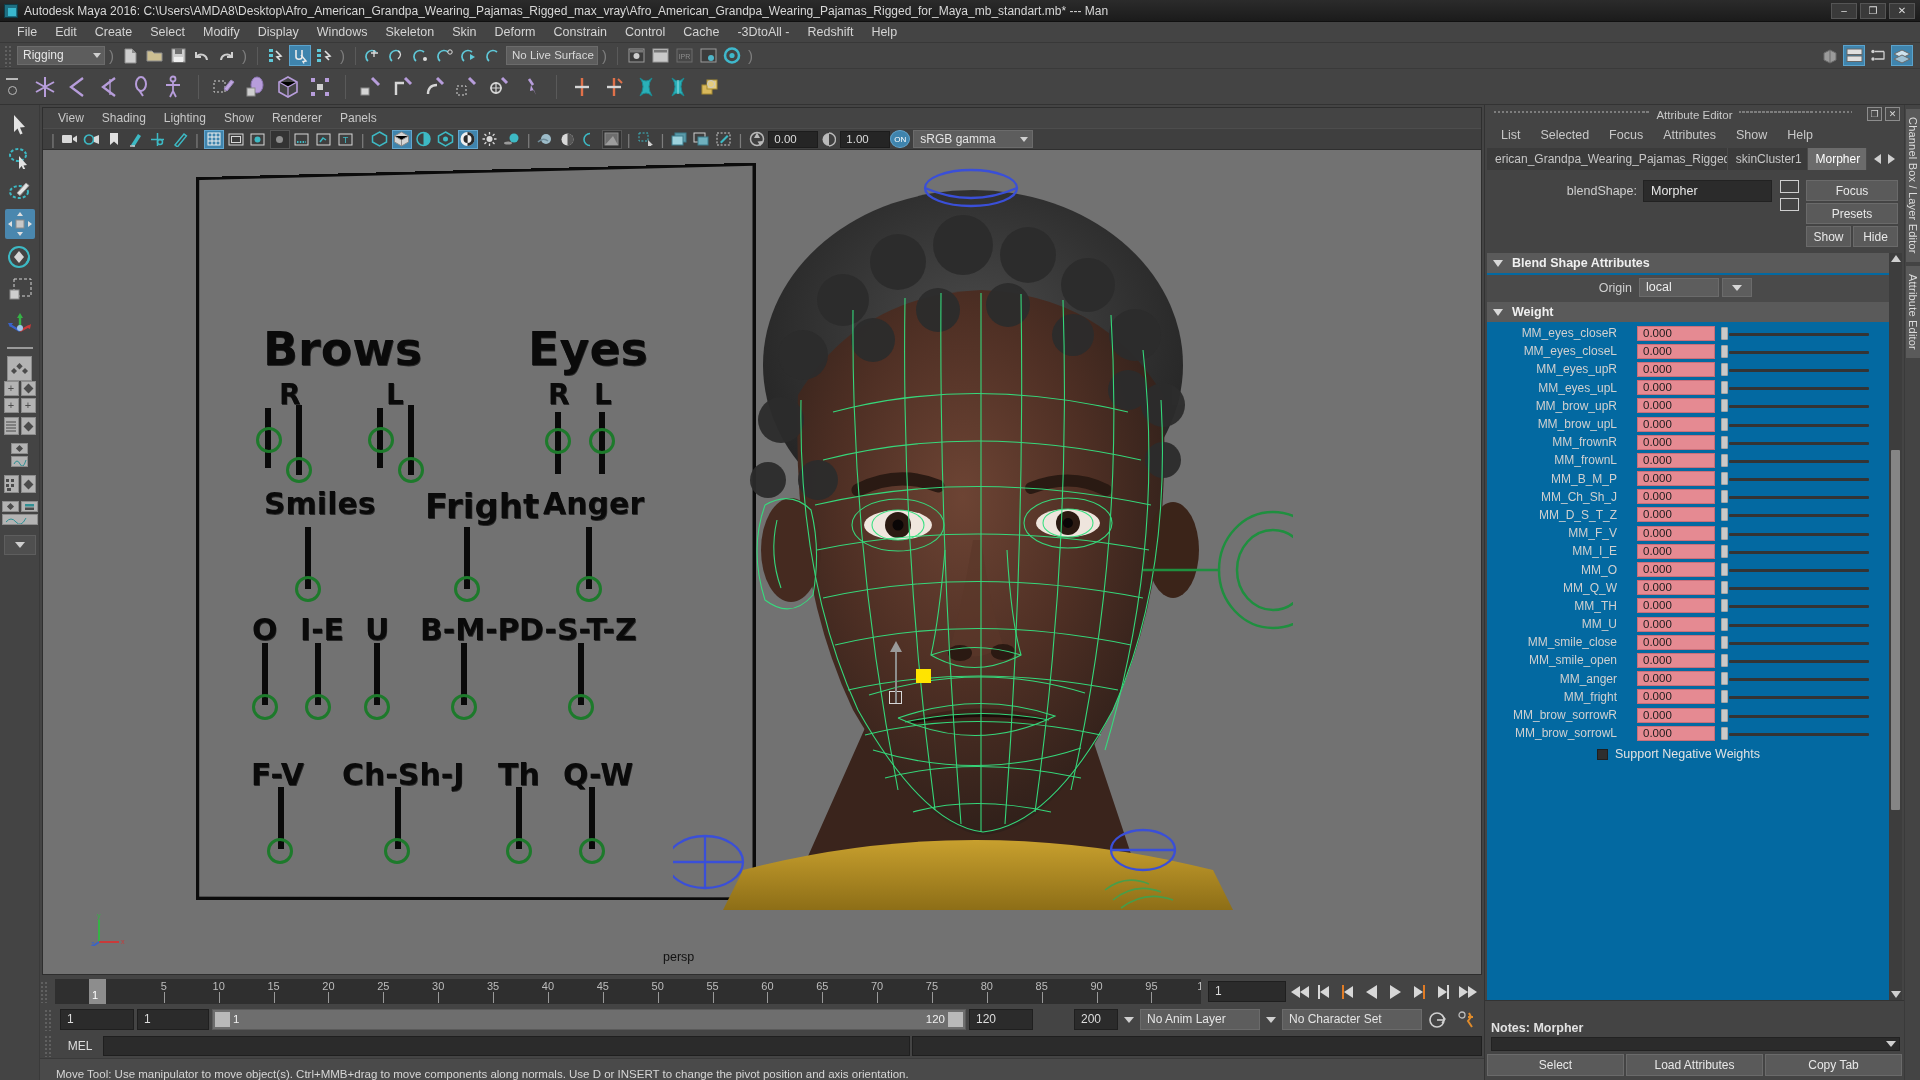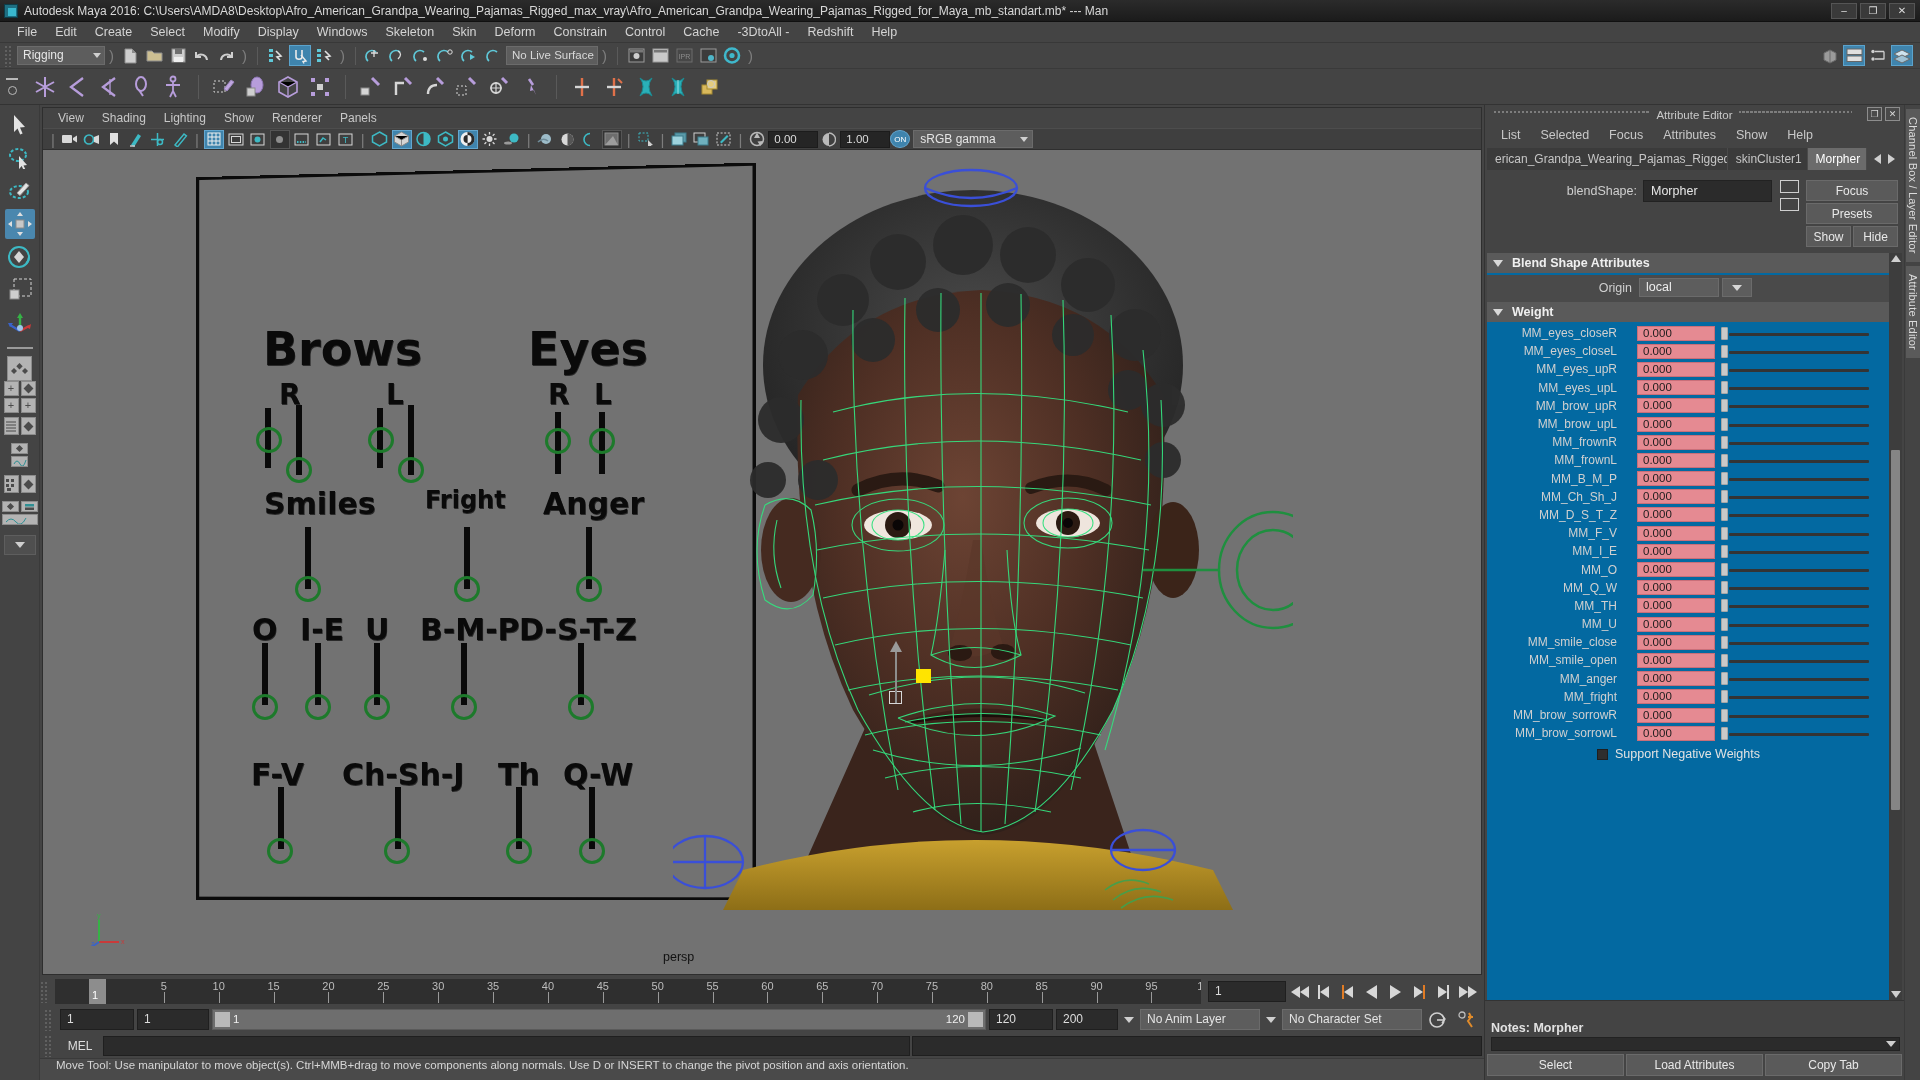--- a/index.html
+++ b/index.html
@@ -242,21 +242,21 @@
   .r2sel{height:21px;background:#5d5d5d;border:1px solid #6b6b6b;color:#e4e4e4;font-size:12px;
     line-height:19px;padding-left:6px;flex:0 0 auto;}
   .r2arr{width:0;height:0;border-left:5px solid transparent;border-right:5px solid transparent;
     border-top:6px solid #cfcfcf;flex:0 0 auto;margin:0 3px;}
 
   
   .melrow{display:flex;align-items:center;height:25px;background:#444;gap:2px;padding-left:4px;}
   .mel-lab{width:42px;text-align:center;font-size:12px;color:#ddd;flex:0 0 auto;}
   .mel-in{flex:1 1 auto;height:20px;background:#2b2b2b;border:1px solid #1f1f1f;}
   .mel-in2{width:570px;height:20px;background:#2b2b2b;border:1px solid #1f1f1f;flex:0 0 auto;margin-right:2px;}
-  .helpline{height:22px;background:#4a4a4a;display:flex;align-items:flex-start;padding-left:16px;
+  .helpline{height:22px;background:#4a4a4a;display:flex;align-items:flex-end;padding-left:16px;
     font-size:11.5px;color:#d6d6d6;border-top:1px solid #3a3a3a;}
 </style>
 </head>
 <body>
 
 <div class="app">
 
   <div class="titlebar">
     <span class="tb-ico"></span>
     <span class="tb-title">Autodesk Maya 2016: C:\Users\AMDA8\Desktop\Afro_American_Grandpa_Wearing_Pajamas_Rigged_max_vray\Afro_American_Grandpa_Wearing_Pajamas_Rigged_for_Maya_mb_standart.mb*   ---   Man</span>
@@ -936,21 +936,21 @@
           <div class="board">
             <div class="frame"></div>
             <div id="boardlabels">
                 <div class="lbl" style="left: 70px; top: 152px; font-size: 46px;">Brows</div>
                 <div class="lbl" style="left: 335px; top: 152px; font-size: 46px;">Eyes</div>
                 <div class="lbl" style="left: 86px; top: 208px; font-size: 28px;">R</div>
                 <div class="lbl" style="left: 193px; top: 208px; font-size: 28px;">L</div>
                 <div class="lbl" style="left: 355px; top: 208px; font-size: 28px;">R</div>
                 <div class="lbl" style="left: 401px; top: 208px; font-size: 28px;">L</div>
                 <div class="lbl" style="left: 71px; top: 316px; font-size: 30px;">Smiles</div>
-                <div class="lbl" style="left: 232px; top: 316px; font-size: 24px;">Fright</div>
+                <div class="lbl" style="left: 232px; top: 316px; font-size: 34px;">Fright</div>
                 <div class="lbl" style="left: 350px; top: 316px; font-size: 30px;">Anger</div>
                 <div class="lbl" style="left: 59px; top: 442px; font-size: 30px;">O</div>
                 <div class="lbl" style="left: 107px; top: 442px; font-size: 30px;">I-E</div>
                 <div class="lbl" style="left: 172px; top: 442px; font-size: 30px;">U</div>
                 <div class="lbl" style="left: 227px; top: 442px; font-size: 30px;">B-M-P</div>
                 <div class="lbl" style="left: 326px; top: 442px; font-size: 30px;">D-S-T-Z</div>
                 <div class="lbl" style="left: 58px; top: 587px; font-size: 30px;">F-V</div>
                 <div class="lbl" style="left: 149px; top: 587px; font-size: 30px;">Ch-Sh-J</div>
                 <div class="lbl" style="left: 305px; top: 587px; font-size: 30px;">Th</div>
                 <div class="lbl" style="left: 370px; top: 587px; font-size: 30px;">Q-W</div>
@@ -1232,21 +1232,21 @@
           <div class="gripper"></div>
           <div class="r2f" style="width:74px;">1</div>
           <div class="r2f" style="width:72px;">1</div>
           <div class="rangebar">
             <div class="lh"></div>
             <div class="lt">1</div>
             <div class="rt">120</div>
             <div class="rh"></div>
           </div>
           <div class="r2f" style="width:64px;">120</div>
-          <div class="r2f" style="width:62px;">200</div>
+          <div class="r2f" style="width:44px;margin-left:38px;">200</div>
           <i class="r2arr"></i>
           <div class="r2sel" style="width:120px;">No Anim Layer</div>
           <i class="r2arr"></i>
           <div class="r2sel" style="width:140px;">No Character Set</div>
           <div class="sicon" style="width:26px;height:22px;">
             <svg width="20" height="18" viewBox="0 0 20 18">
                 <circle cx="9" cy="9" r="7" fill="none" stroke="#cfcfcf" stroke-width="1.6"></circle>
                 <path d="M9 9h7" stroke="#cfcfcf" stroke-width="1.6"></path>
                 <path d="M14 4l3 4-3 4" fill="none" stroke="#cfcfcf" stroke-width="1.4"></path>
               </svg>

